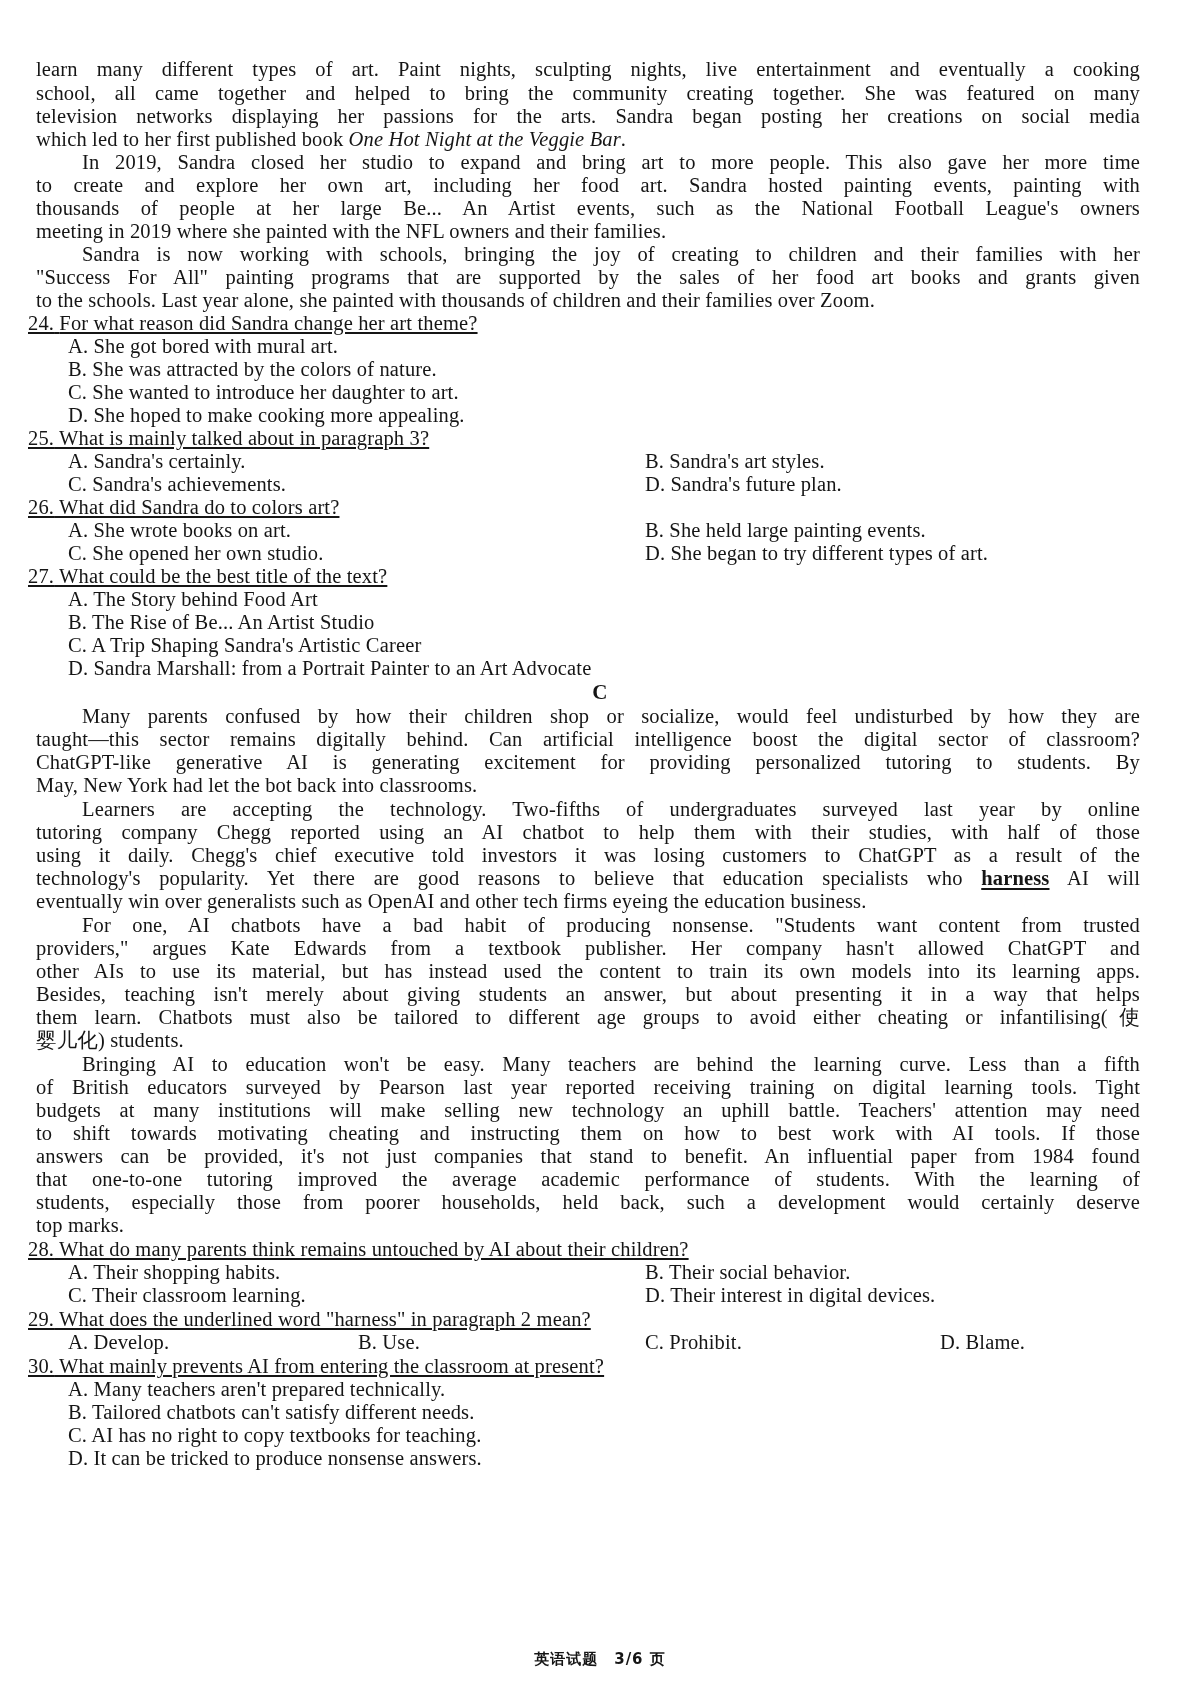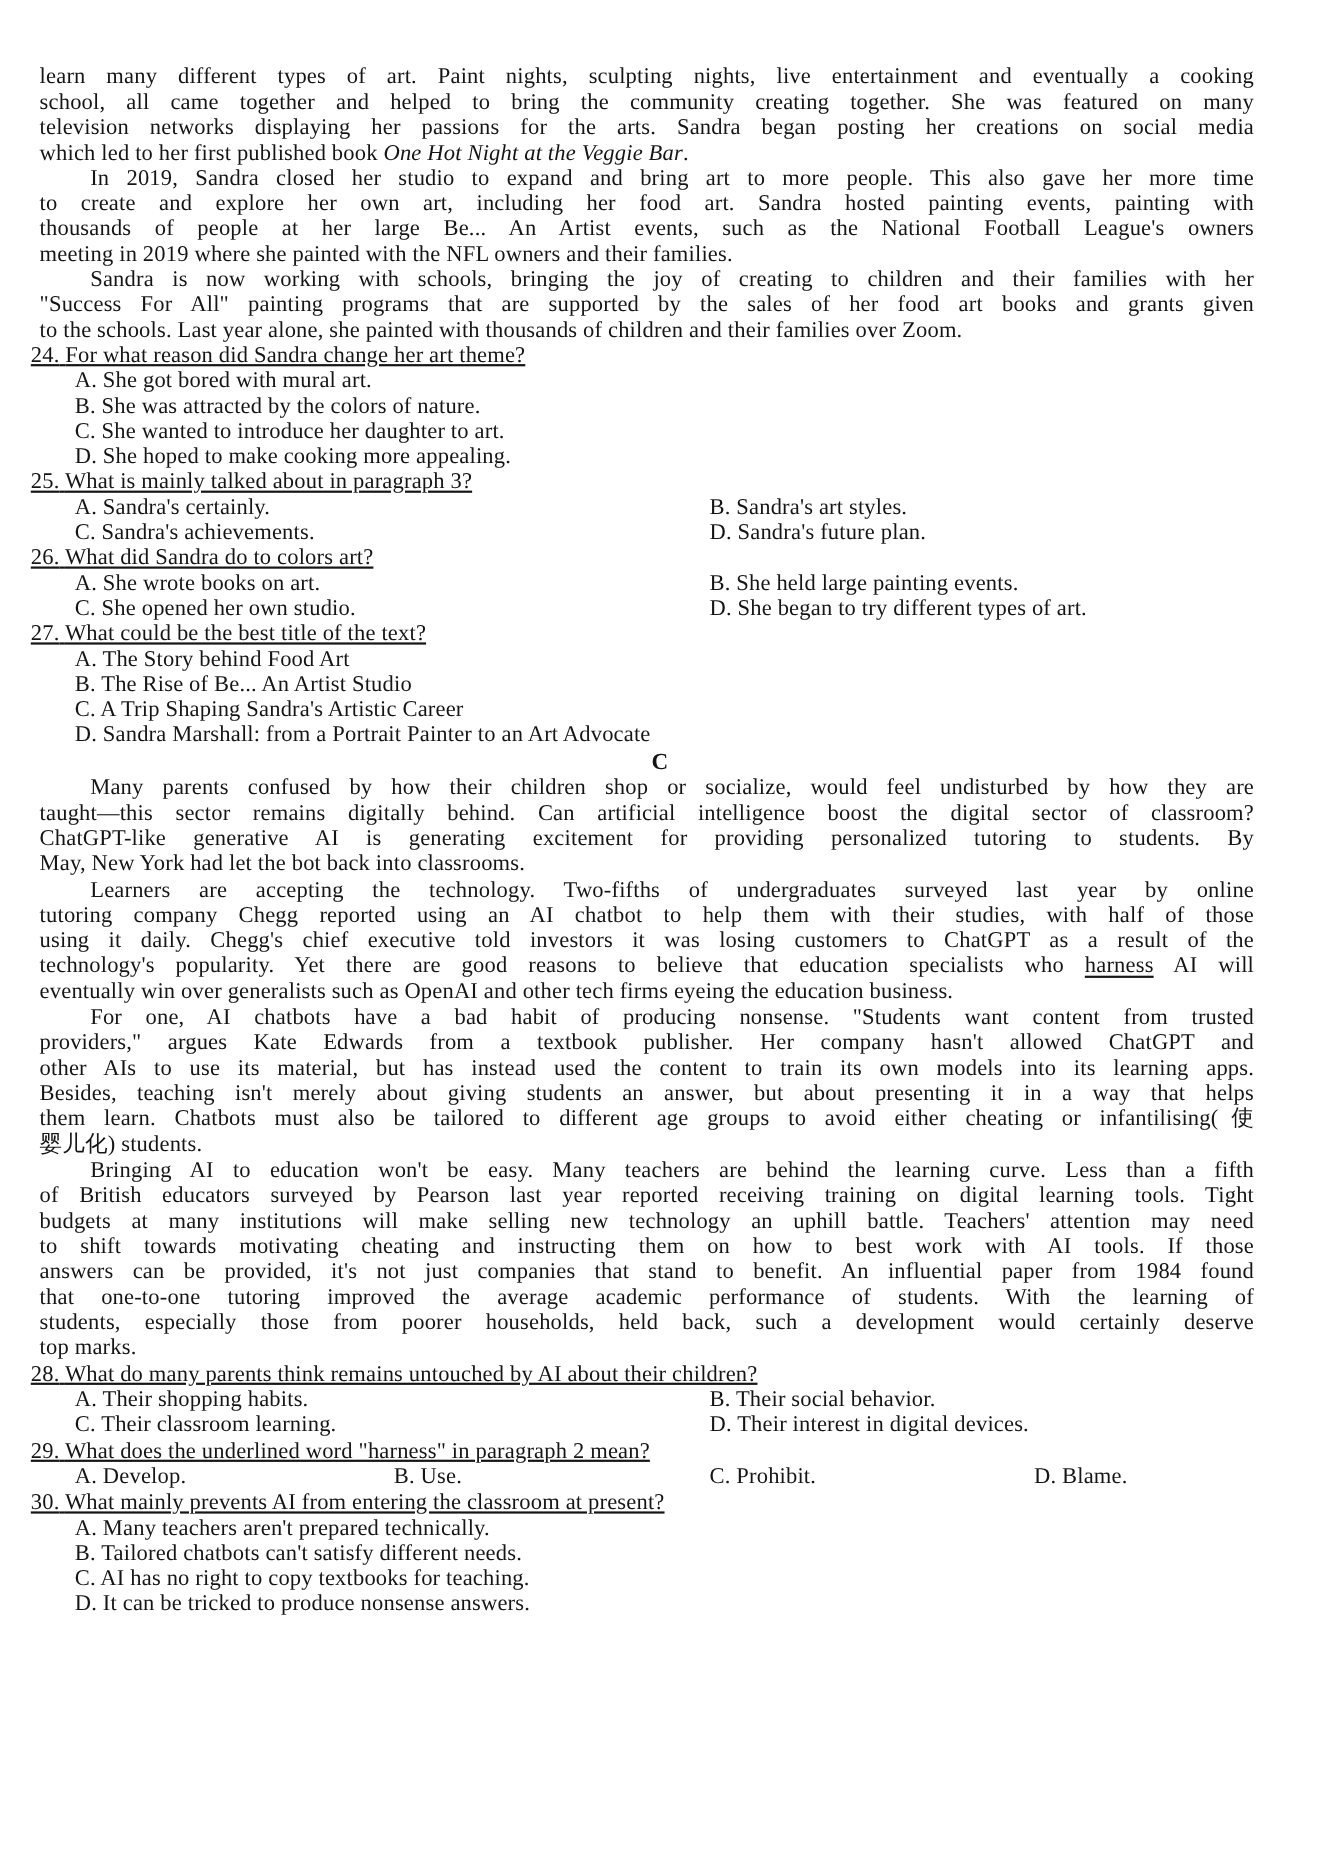--- a/index.html
+++ b/index.html
@@ -9,21 +9,21 @@
   .ln { position: absolute; left: 36px; width: 1104px; font-size: 20.5px; line-height: 24px;
         white-space: nowrap; letter-spacing: 0.15px; }
   .just { text-align: justify; text-align-last: justify; }
   .ind  { left: 36px; padding-left: 46px; width: 1058px; }
   .q    { left: 28px; text-decoration: underline; }
   .opt  { left: 68px; }
   .opt2 { left: 645px; }
   .opt3 { left: 358px; }
   .opt4 { left: 940px; }
   .sec  { left: 0; width: 1200px; text-align: center; font-weight: bold; font-size: 21px; }
-  .u { text-decoration: underline; text-underline-offset: 3px; }
+  .u { text-decoration: underline; text-underline-offset: 3px; font-weight: bold; }
   i { }
   .footer { position: absolute; top: 1650px; left: 0; width: 1200px; text-align: center;
             font-family: "DejaVu Sans", sans-serif; font-weight: bold; font-size: 15px; letter-spacing: 1px; }
 </style>
 </head>
 <body>
 
 <div class="page">
 
   <div>
@@ -112,13 +112,14 @@
     <div class="ln opt2" style="top:1330px">C. Prohibit.</div>
     <div class="ln opt4" style="top:1330px">D. Blame.</div>
 
     <div class="ln q" style="top:1354px"><span>30.</span> <span>What mainly prevents AI from entering the classroom at present?</span></div>
     <div class="ln opt" style="top:1377px">A. Many teachers aren't prepared technically.</div>
     <div class="ln opt" style="top:1400px">B. Tailored chatbots can't satisfy different needs.</div>
     <div class="ln opt" style="top:1423px">C. AI has no right to copy textbooks for teaching.</div>
     <div class="ln opt" style="top:1446px">D. It can be tricked to produce nonsense answers.</div>
   </div>
 
+  <div class="footer">英语试题　3/6 页</div>
 </div>
 
 </body></html>

